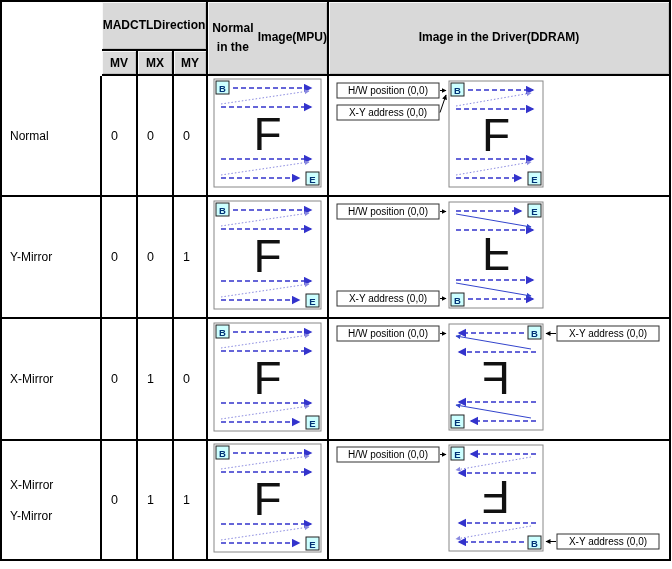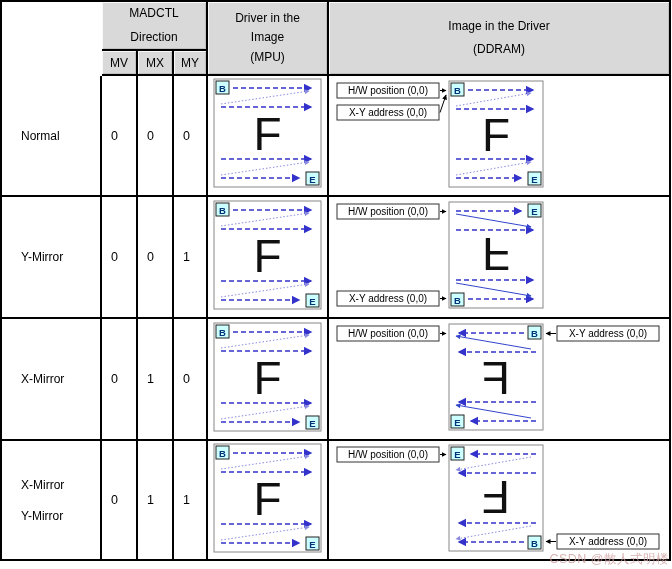--- a/index.html
+++ b/index.html
@@ -19,30 +19,30 @@
     box-sizing:border-box;
     border-right:2px solid #000;
     border-bottom:2px solid #000;
     background:#fff;
     overflow:hidden;
   }
   .col-last{border-right:0;}
   .row-last{border-bottom:0;}
   .hd{
     background:#d9d9d9;
-    font-weight:normal;font-size:12px;
-    display:flex;flex-direction:column;justify-content:center;align-items:center;
+    font-weight:bold;font-size:12px;
+    display:flex;flex-direction:row;justify-content:center;align-items:center;
     box-shadow:inset 1px 1px 0 rgba(255,255,255,.8), inset -1px -1px 0 rgba(150,150,150,.35);
     text-align:center;
   }
   .hd>div{line-height:1.95;}
   .h-host>div{line-height:1.62;}
   .c-dir{
     display:flex;flex-direction:column;justify-content:center;
-    padding-left:19px;font-size:12px;gap:17px;
+    padding-left:8px;font-size:12px;gap:17px;
   }
   .c-dir>div:empty{display:none;}
   .c-bit{
     display:flex;align-items:center;
     padding-left:9px;font-size:12.5px;
   }
   .c-host{display:flex;align-items:center;justify-content:center;}
   .c-driver{display:flex;align-items:center;}
   svg text{font-family:"Liberation Sans",sans-serif;}
   .watermark{
@@ -77,21 +77,21 @@
   <div class="tbl">
 
     <div class="cell hd" style="grid-area:1/2/2/5">
       <div>MADCTL</div>
       <div>Direction</div>
     </div>
     <div class="cell hd" style="grid-area:2/2/3/3">MV</div>
     <div class="cell hd" style="grid-area:2/3/3/4">MX</div>
     <div class="cell hd" style="grid-area:2/4/3/5">MY</div>
     <div class="cell hd h-host" style="grid-area:1/5/3/6">
-      <div>Driver in the</div>
+      <div>Normal in the</div>
       <div>Image</div>
       <div>(MPU)</div>
     </div>
     <div class="cell hd col-last" style="grid-area:1/6/3/7">
       <div>Image in the Driver</div>
       <div>(DDRAM)</div>
     </div>
 
     <div class="cell c-dir" style="grid-area:3/1">
       <div>Normal</div>
@@ -336,14 +336,13 @@
             <g>
               <rect x="228" y="96" width="102" height="15" fill="#fff" stroke="#333" stroke-width="1"></rect>
               <text x="279" y="107" text-anchor="middle" font-size="10" fill="#000">X-Y address (0,0)</text>
               <line x1="227" y1="103.5" x2="217" y2="103.5" stroke="#000" stroke-width="1" marker-end="url(#ah-black)"></line>
             </g>
           </svg></div>
     </div>
 
   </div>
 
-  <div class="watermark" style="color: rgb(207, 160, 160);">CSDN @散人式明楼</div>
 </div>
 
 </body></html>

